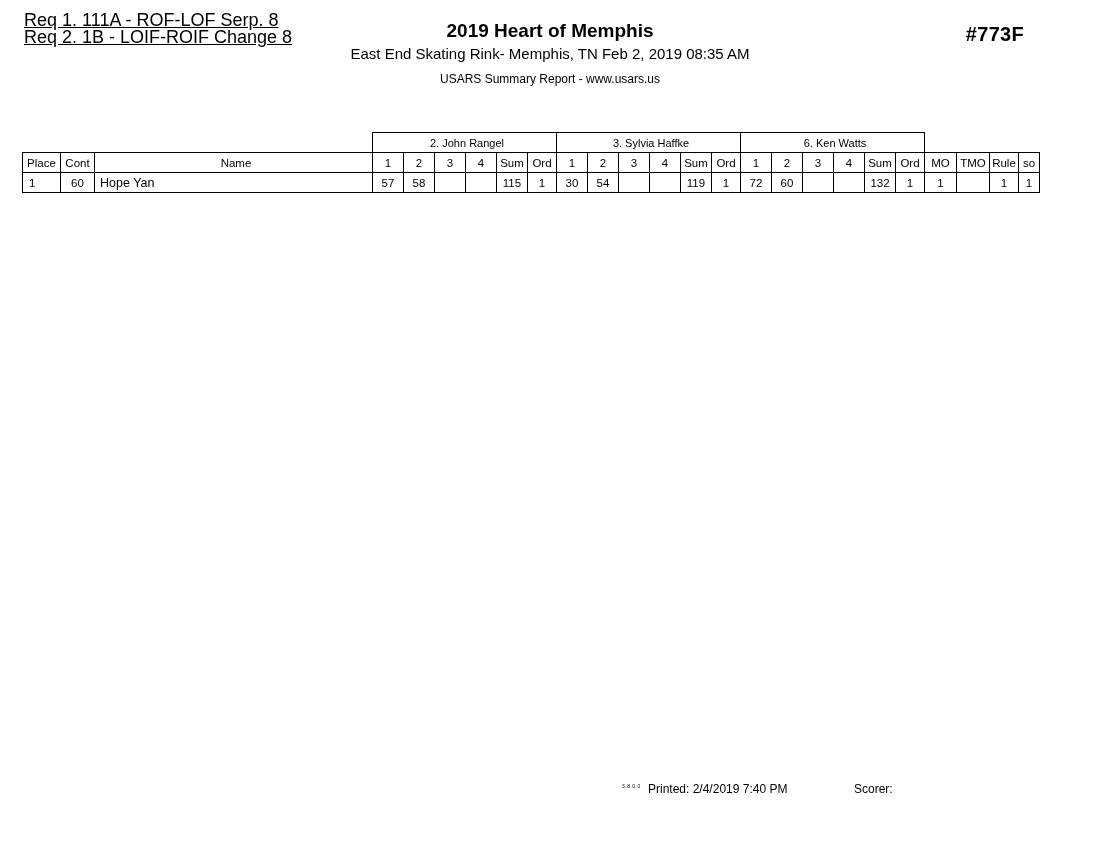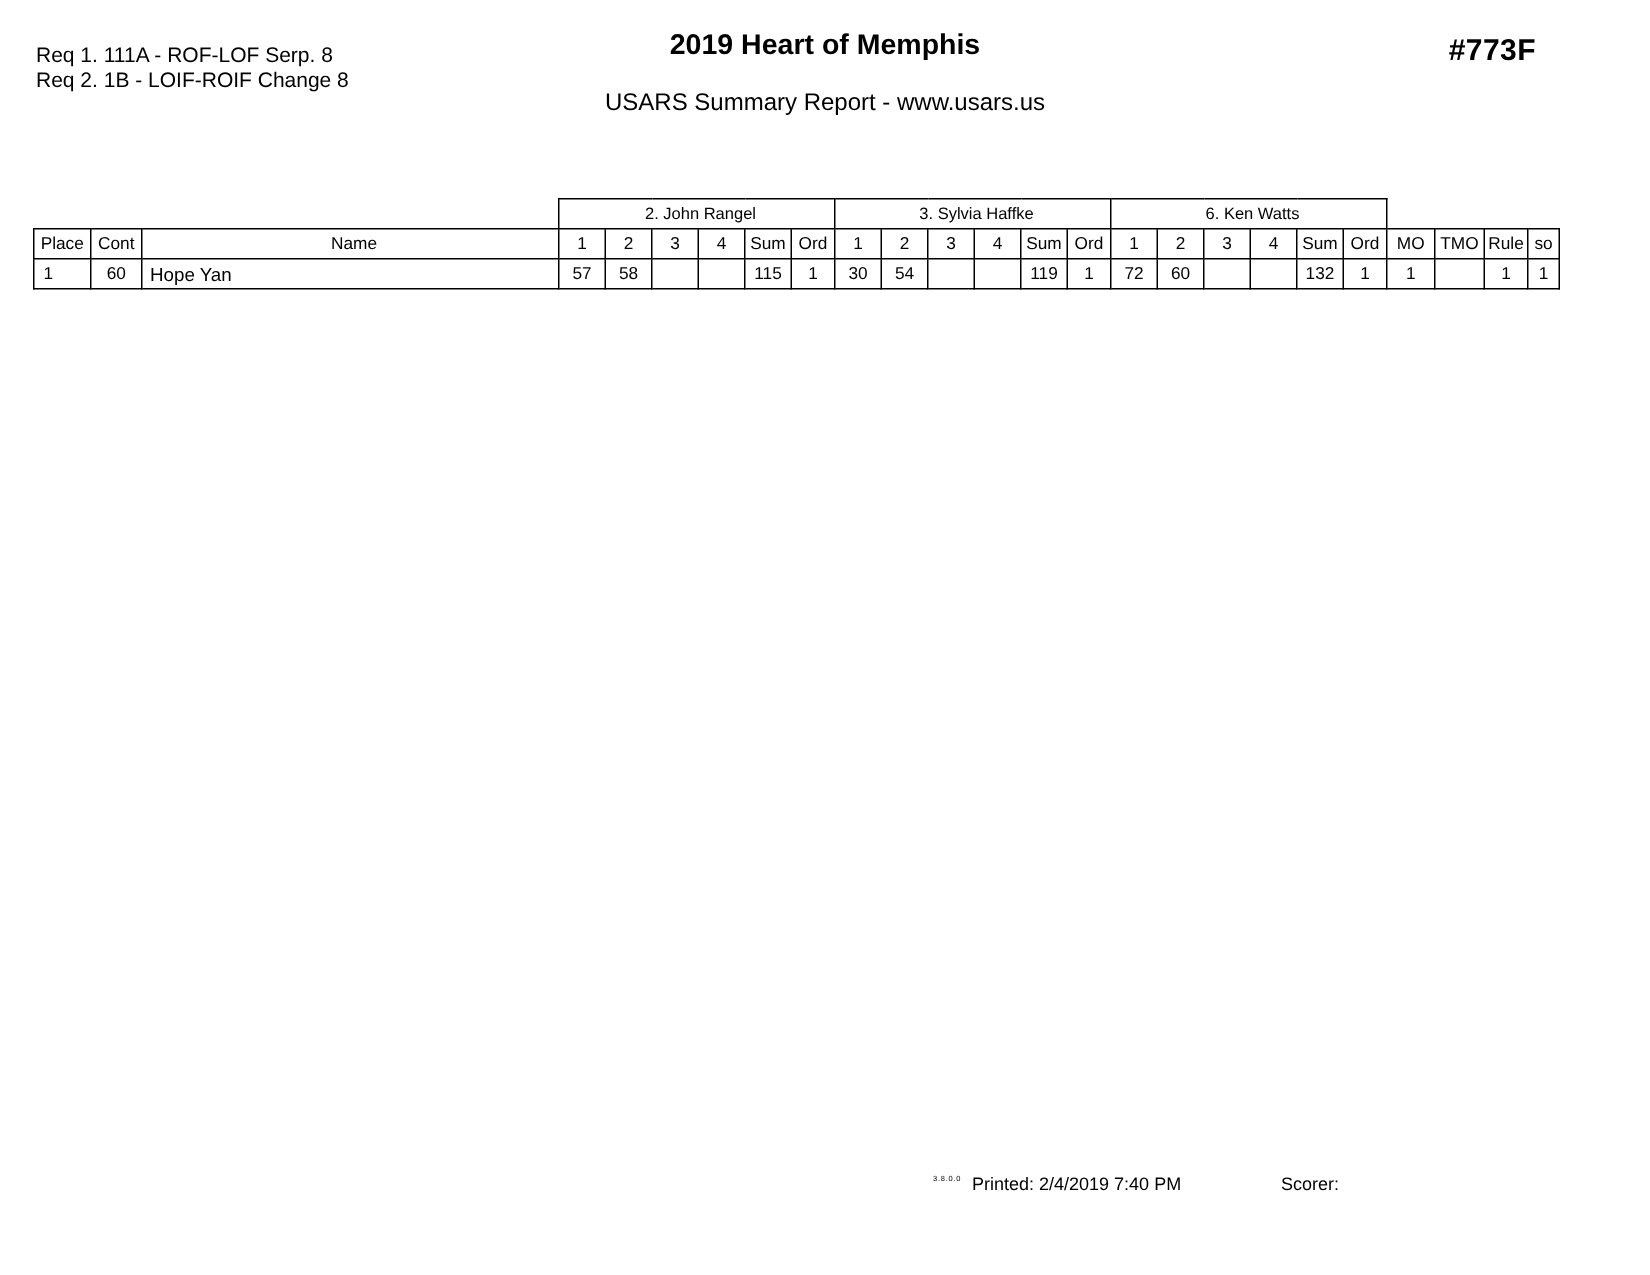--- a/index.html
+++ b/index.html
@@ -13,24 +13,25 @@
     position: relative;
     font-family: "Liberation Sans", sans-serif;
     color: #000000;
     overflow: hidden;
   }
 
   
   .reqs {
     position: absolute;
     left: 24px;
-    top: 28px;
-    font-size: 14px;
+    top: 12px;
+    font-size: 18px;
     line-height: 17px;
     white-space: nowrap;
+    text-decoration: underline;
   }
 
   
   .title-block {
     position: absolute;
     left: 0;
     top: 20px;
     width: 1100px;
     text-align: center;
   }
@@ -44,23 +45,23 @@
     line-height: 21px;
     margin-top: 1px;
   }
   .title-event {
     font-size: 18px;
     font-weight: bold;
     line-height: 24px;
     margin-top: 2px;
   }
   .title-report {
-    font-size: 16px;
+    font-size: 12px;
     line-height: 22px;
-    margin-top: 16px;
+    margin-top: 4px;
   }
 
   
   .event-number {
     position: absolute;
     right: 76px;
     top: 23px;
     font-size: 20px;
     font-weight: bold;
     letter-spacing: 0.3px;
@@ -151,20 +152,21 @@
 </head>
 <body>
 
 <div class="reqs">
   <div>Req  1.  111A - ROF-LOF Serp. 8</div>
   <div>Req  2.  1B - LOIF-ROIF Change 8</div>
 </div>
 
 <div class="title-block">
   <div class="title-main">2019 Heart of Memphis</div>
+  <div class="title-venue">East End Skating Rink- Memphis, TN   Feb 2, 2019  08:35 AM</div>
   <div class="title-report">USARS Summary Report - www.usars.us</div>
 </div>
 
 <div class="event-number">#773F</div>
 
 <div class="results-wrap">
   <table class="results">
     <colgroup>
       <col style="width:37px">
         <col style="width:33px">

